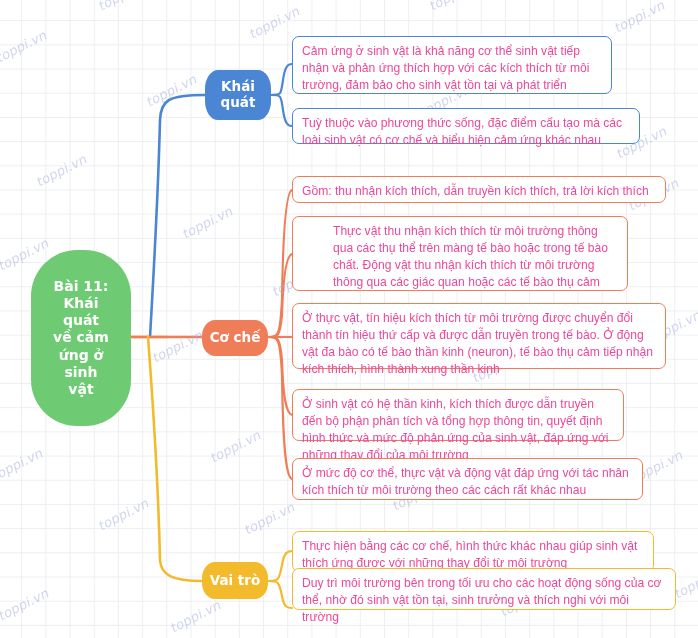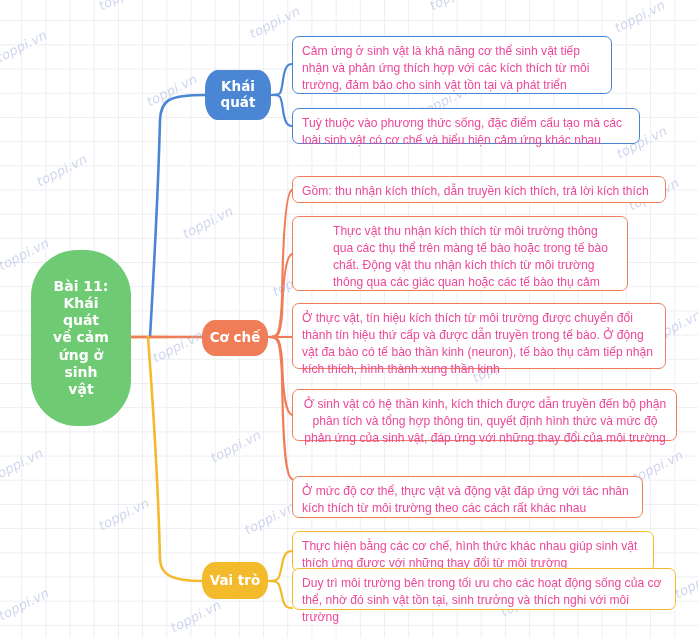--- a/index.html
+++ b/index.html
@@ -161,19 +161,19 @@
   <div class="pill" id="node-vaitro">
     <span>Vai trò</span>
   </div>
 
   <div class="leaf blue" style="left:292px; top:36px; width:320px; height:58px;">Cảm ứng ở sinh vật là khả năng cơ thể sinh vật tiếp nhận và phản ứng thích hợp với các kích thích từ môi trường, đảm bảo cho sinh vật tồn tại và phát triển</div>
   <div class="leaf blue" style="left:292px; top:108px; width:348px; height:36px;">Tuỳ thuộc vào phương thức sống, đặc điểm cấu tạo mà các loài sinh vật có cơ chế và biểu hiện cảm ứng khác nhau</div>
 
   <div class="leaf orange" style="left:292px; top:176px; width:374px; height:27px;">Gồm: thu nhận kích thích, dẫn truyền kích thích, trả lời kích thích</div>
   <div class="leaf orange" style="left:292px; top:216px; width:336px; height:75px;padding-left:40px;">Thực vật thu nhận kích thích từ môi trường thông qua các thụ thể trên màng tế bào hoặc trong tế bào chất. Động vật thu nhận kích thích từ môi trường thông qua các giác quan hoặc các tế bào thụ cảm</div>
   <div class="leaf orange" style="left:292px; top:303px; width:374px; height:66px;">Ở thực vật, tín hiệu kích thích từ môi trường được chuyển đổi thành tín hiệu thứ cấp và được dẫn truyền trong tế bào. Ở động vật đa bào có tế bào thần kinh (neuron), tế bào thụ cảm tiếp nhận kích thích, hình thành xung thần kinh</div>
-  <div class="leaf orange" style="left:292px; top:389px; width:385px; height:52px;text-align:center;">Ở sinh vật có hệ thần kinh, kích thích được dẫn truyền đến bộ phận phân tích và tổng hợp thông tin, quyết định hình thức và mức độ phản ứng của sinh vật, đáp ứng với những thay đổi của môi trường</div>
-  <div class="leaf orange" style="left:292px; top:458px; width:351px; height:42px;margin-top:18px;">Ở mức độ cơ thể, thực vật và động vật đáp ứng với tác nhân kích thích từ môi trường theo các cách rất khác nhau</div>
+  <div class="leaf orange" style="left:292px; top:389px; width:332px; height:52px;">Ở sinh vật có hệ thần kinh, kích thích được dẫn truyền đến bộ phận phân tích và tổng hợp thông tin, quyết định hình thức và mức độ phản ứng của sinh vật, đáp ứng với những thay đổi của môi trường</div>
+  <div class="leaf orange" style="left:292px; top:458px; width:351px; height:42px;">Ở mức độ cơ thể, thực vật và động vật đáp ứng với tác nhân kích thích từ môi trường theo các cách rất khác nhau</div>
 
   <div class="leaf yellow" style="left:292px; top:531px; width:362px; height:41px;">Thực hiện bằng các cơ chế, hình thức khác nhau giúp sinh vật thích ứng được với những thay đổi từ môi trường</div>
   <div class="leaf yellow" style="left:292px; top:568px; width:384px; height:42px;">Duy trì môi trường bên trong tối ưu cho các hoạt động sống của cơ thể, nhờ đó sinh vật tồn tại, sinh trưởng và thích nghi với môi trường</div>
 
 </div>
 
 </body></html>

